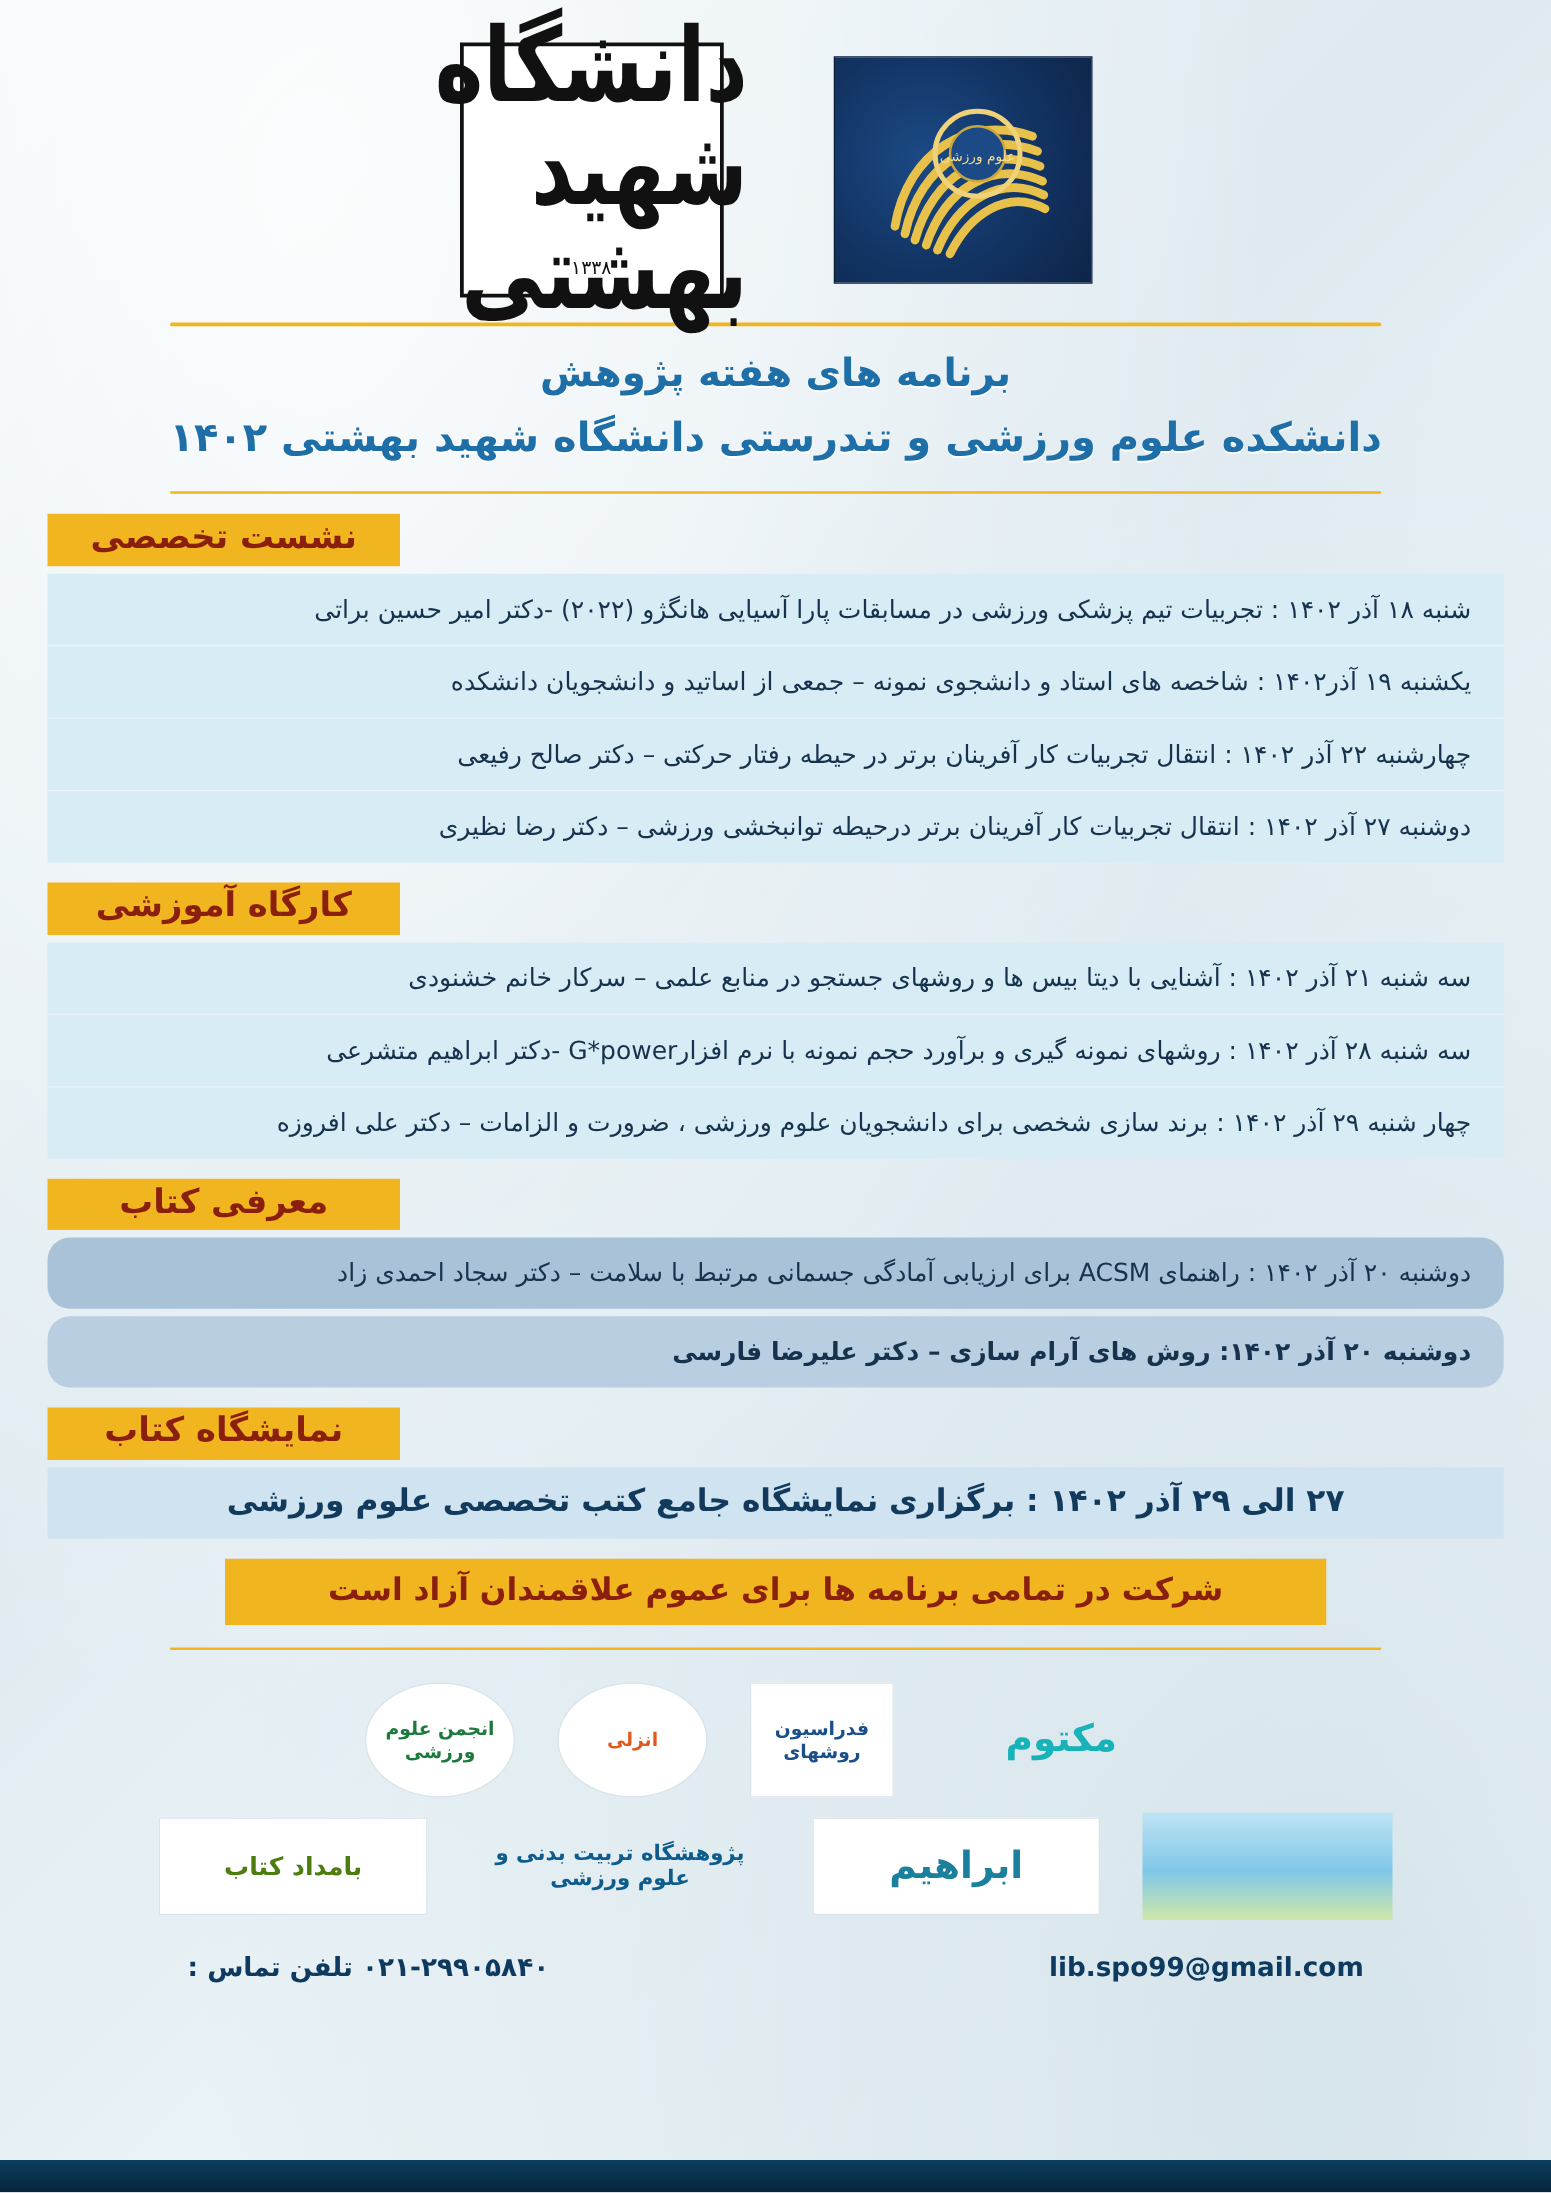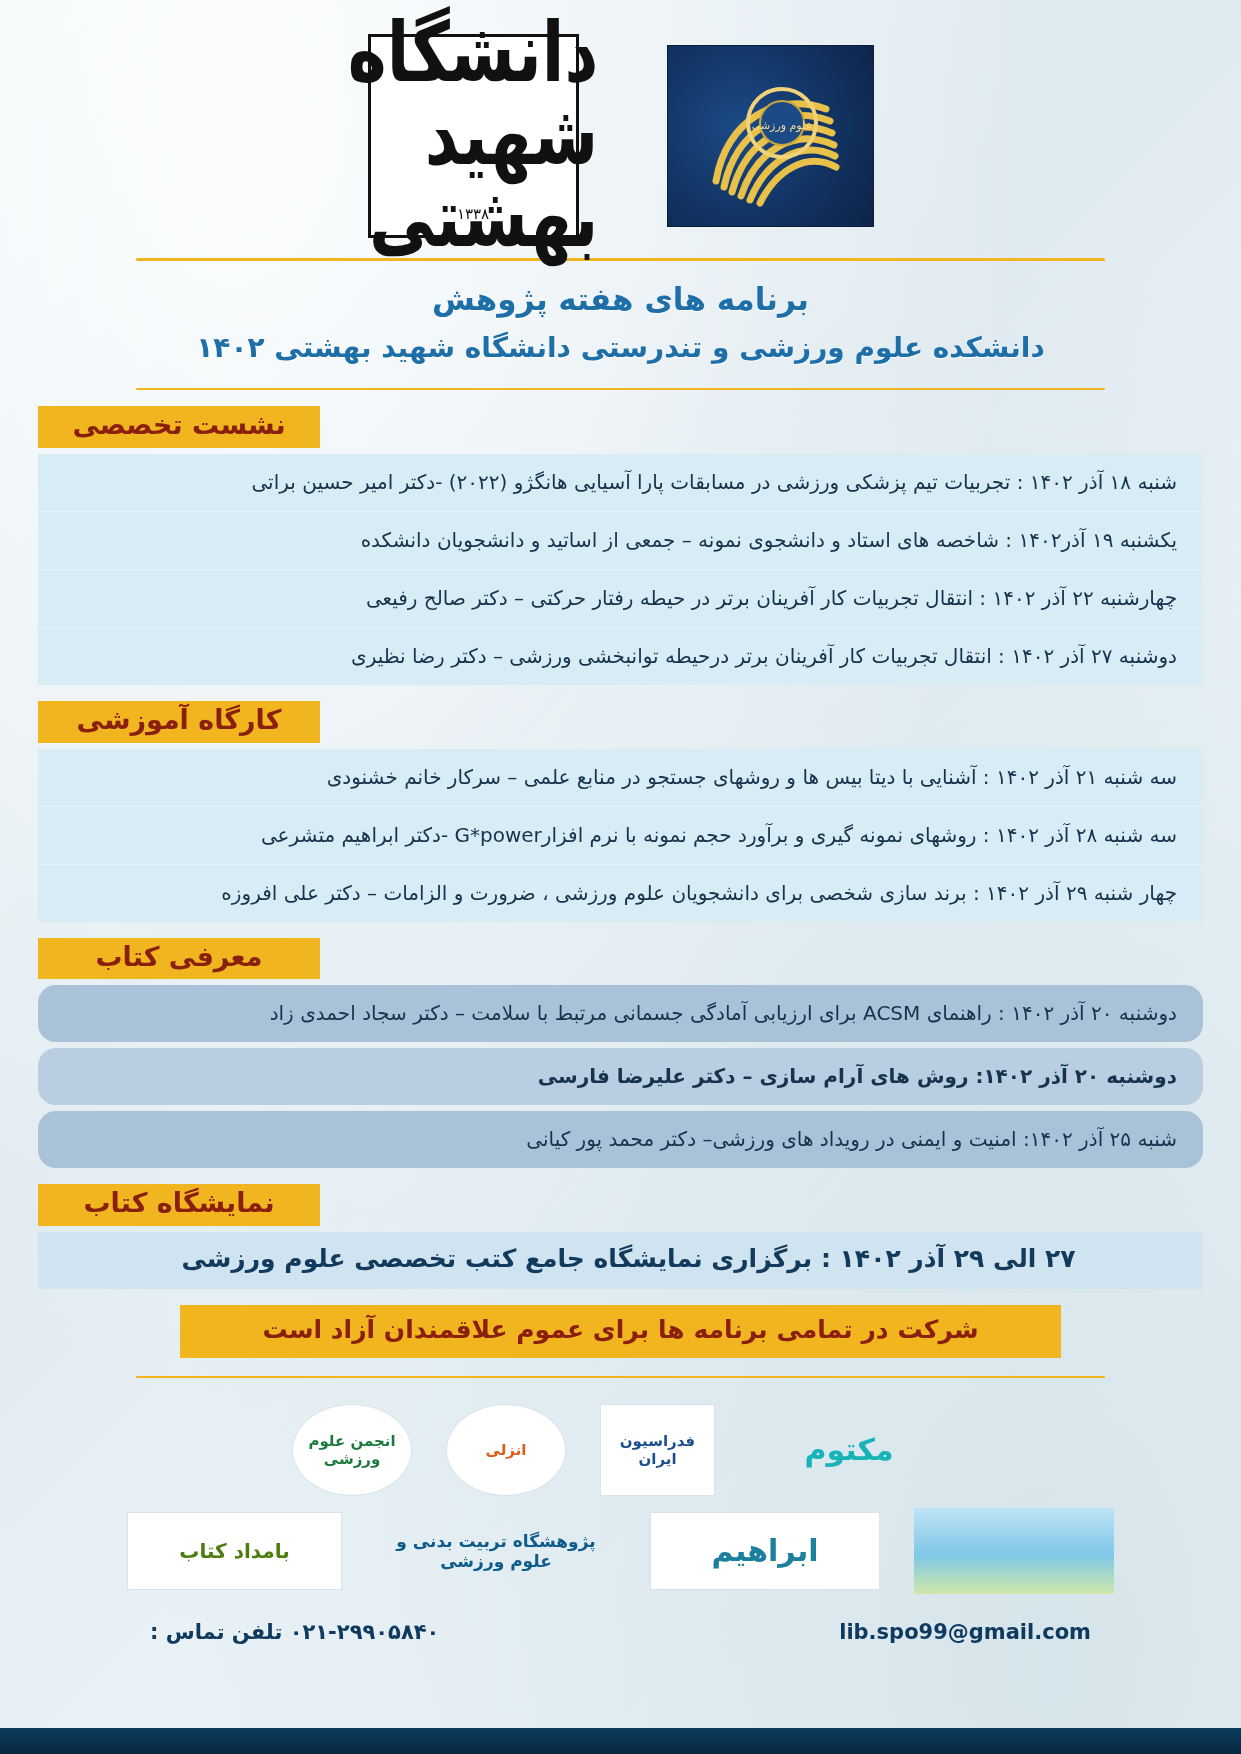--- a/index.html
+++ b/index.html
@@ -101,21 +101,21 @@
   }
   .title-line1 {
     font-size: 31px;
     font-weight: bold;
     color: #1e6fa8;
     letter-spacing: 0px;
     margin-bottom: 14px;
     text-shadow: 0 1px 0 #ffffff;
   }
   .title-line2 {
-    font-size: 28px;
+    font-size: 32px;
     font-weight: bold;
     color: #1e6fa8;
     text-shadow: 0 1px 0 #ffffff;
   }
 
   
   .section { margin: 0 24px; }
   .section-head {
     display: flex;
     justify-content: flex-end;
@@ -290,41 +290,40 @@
       </div>
     </div>
 
     <div class="section">
       <div class="section-head">
         <div class="tag">معرفی  کتاب</div>
       </div>
       <div class="section-body">
         <div class="row row-steel">دوشنبه ۲۰ آذر ۱۴۰۲ : راهنمای ACSM  برای ارزیابی آمادگی جسمانی مرتبط با سلامت – دکتر سجاد احمدی زاد</div>
         <div class="row row-steel alt">دوشنبه ۲۰ آذر ۱۴۰۲: روش های آرام سازی – دکتر علیرضا فارسی</div>
-        <div class="row row-steel">شنبه ۲۵ آذر ۱۴۰۲: امنیت و ایمنی در رویداد های ورزشی– دکتر محمد پور کیانی</div>
       </div>
     </div>
 
     <div class="section">
       <div class="section-head">
         <div class="tag">نمایشگاه کتاب</div>
       </div>
       <div class="section-body">
         <div class="row-expo">۲۷ الی ۲۹ آذر ۱۴۰۲ : برگزاری نمایشگاه جامع کتب تخصصی علوم ورزشی</div>
       </div>
     </div>
 
     <div class="banner">شرکت در تمامی  برنامه ها  برای عموم علاقمندان آزاد است</div>
 
     <div class="rule thin" style="margin-top:18px;"></div>
 
     <div class="sponsors">
       <div class="sponsor-row">
         <div class="sponsor s-maktoum">مکتوم</div>
-        <div class="sponsor s-fed">فدراسیون ایران</div>
+        <div class="sponsor s-fed">فدراسیون روشهای</div>
         <div class="sponsor s-anzali">انزلی</div>
         <div class="sponsor s-green">انجمن علوم ورزشی</div>
       </div>
       <div class="sponsor-row">
         <div class="sponsor s-city"></div>
         <div class="sponsor s-virayesh">ابراهیم</div>
         <div class="sponsor s-research">پژوهشگاه تربیت بدنی و علوم ورزشی</div>
         <div class="sponsor s-bamdad">بامداد کتاب</div>
       </div>
     </div>

